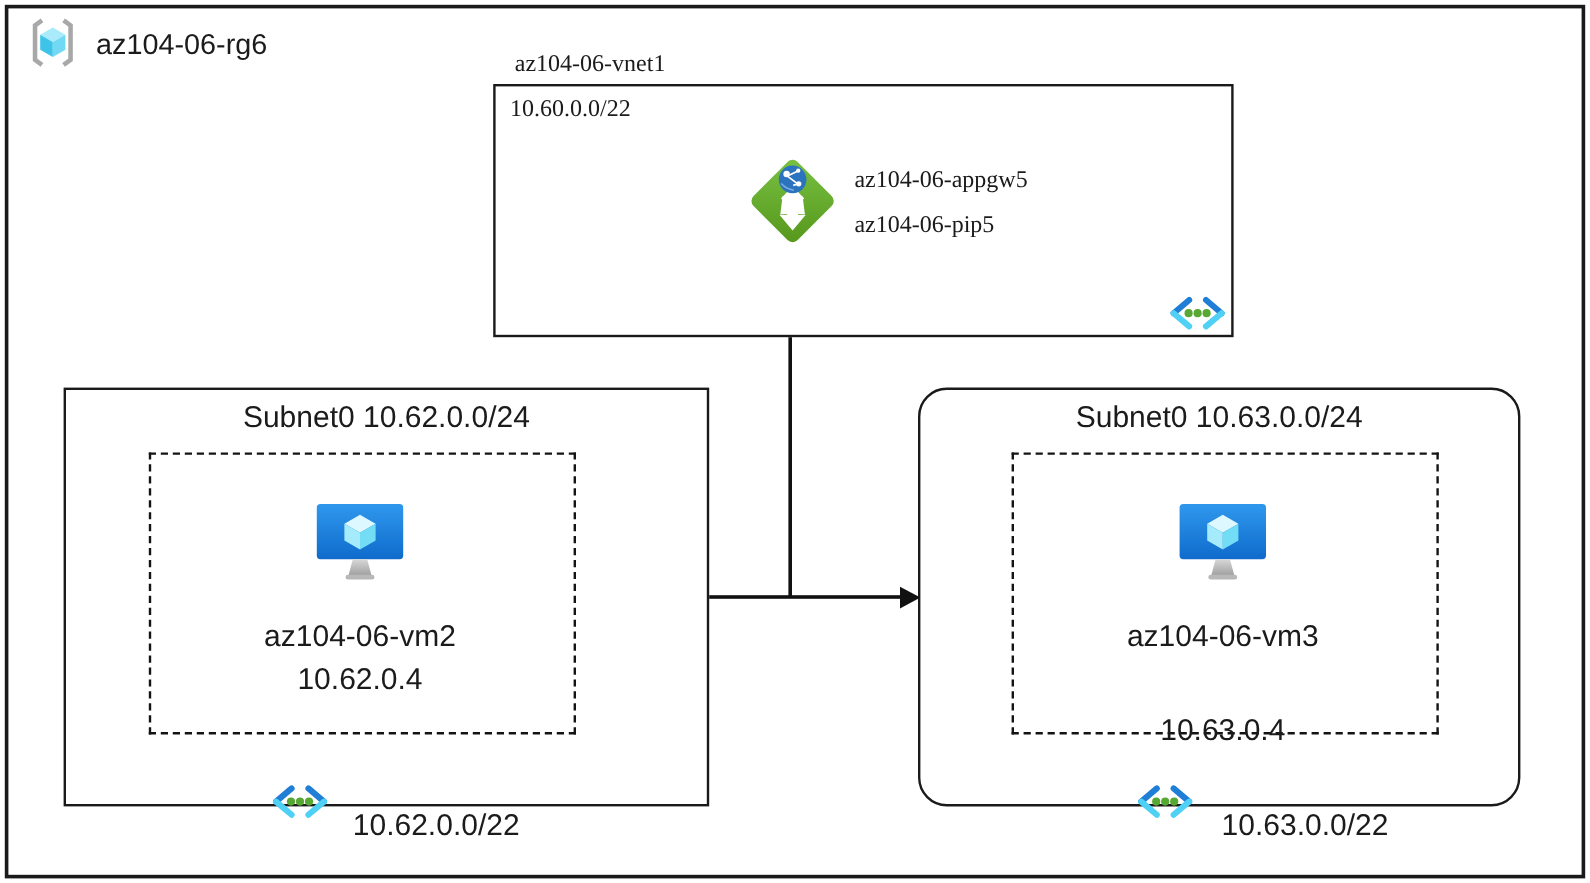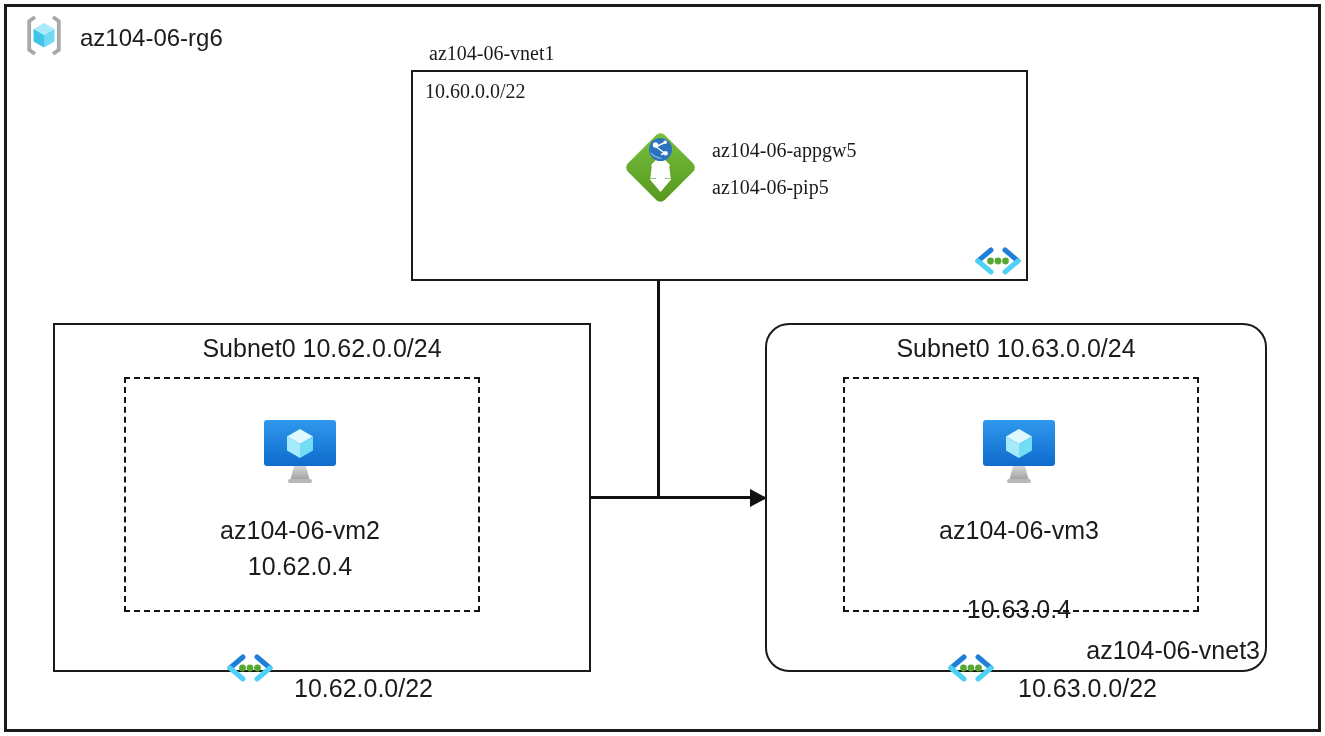--- a/index.html
+++ b/index.html
@@ -159,17 +159,16 @@
 
     <svg class="abs icon z2" style="left:181px;top:329px;" width="46" height="28" viewBox="0 0 46 28">
       <path d="M16 3 L3 14" stroke="#1F7ED5" stroke-width="5" stroke-linecap="round"></path>
       <path d="M3 14 L16 25" stroke="#4FD0F5" stroke-width="5" stroke-linecap="round"></path>
       <path d="M30 3 L43 14" stroke="#1F7ED5" stroke-width="5" stroke-linecap="round"></path>
       <path d="M43 14 L30 25" stroke="#4FD0F5" stroke-width="5" stroke-linecap="round"></path>
       <circle cx="15.5" cy="14" r="3.4" fill="#57A832"></circle>
       <circle cx="23" cy="14" r="3.4" fill="#57A832"></circle>
       <circle cx="30.5" cy="14" r="3.4" fill="#57A832"></circle>
     </svg>
-    <div class="abs lbl f25 right" style="right:5px;top:310px;">az104-06-vnet3</div>
     <div class="abs lbl f25" style="left:251px;top:348px;">10.63.0.0/22</div>
   </div>
 
 </div>
 
 </body></html>

